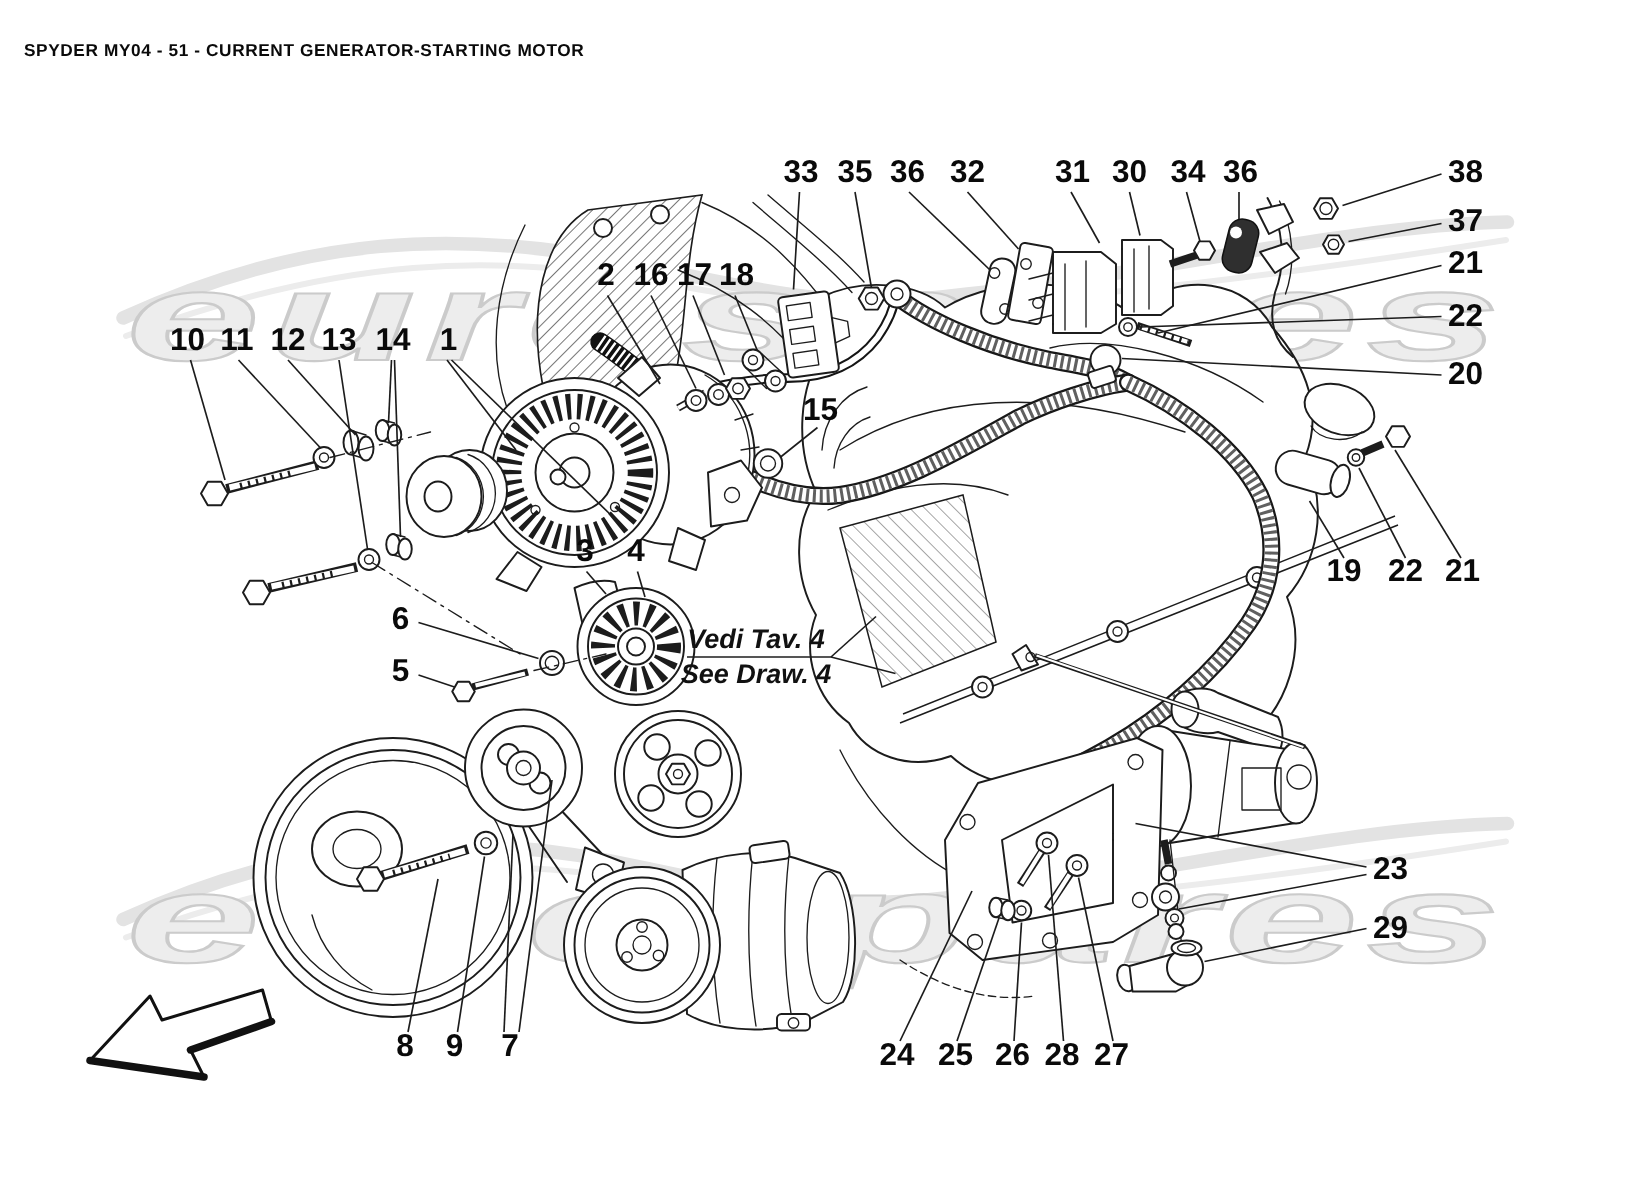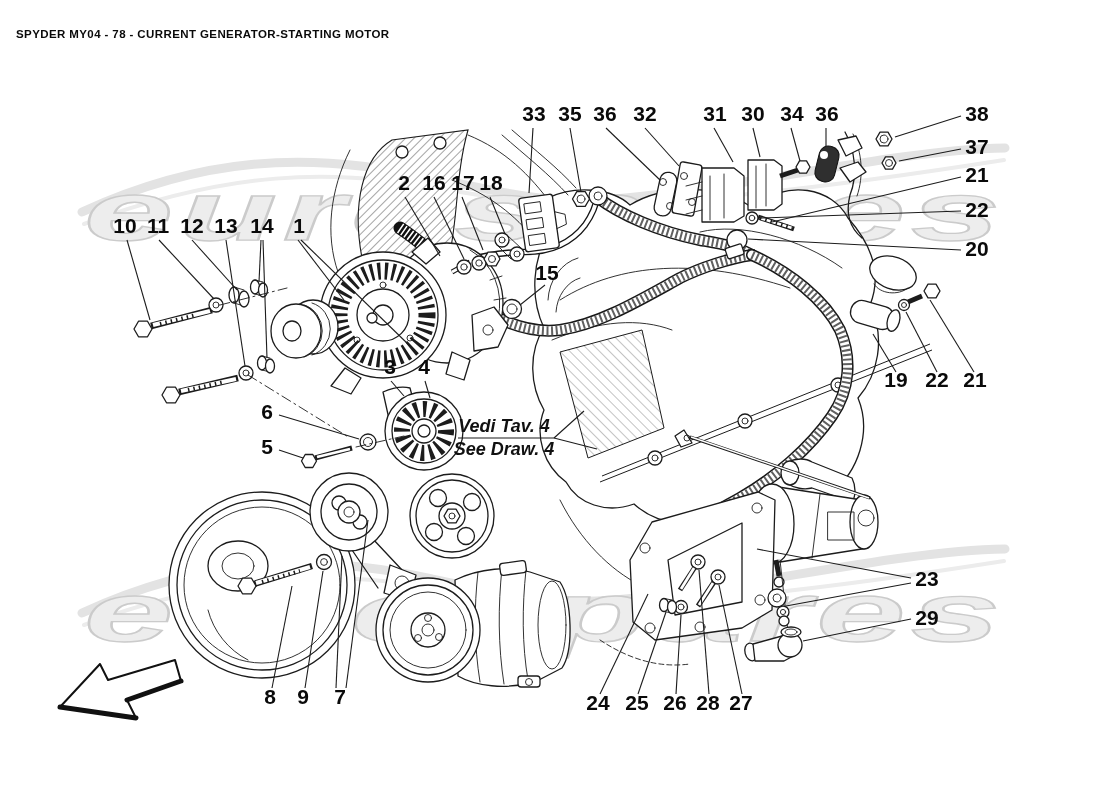--- a/index.html
+++ b/index.html
@@ -37,21 +37,21 @@
   .bolt-in{stroke:#ffffff;stroke-width:4;fill:none;stroke-linecap:butt;}
   .bolt-th{stroke:#1c1c1c;stroke-width:4;fill:none;stroke-dasharray:1.5 4;stroke-linecap:butt;}
   .bolt-s{stroke:#1c1c1c;stroke-width:5;fill:none;stroke-linecap:butt;}
   .bolt-s-in{stroke:#ffffff;stroke-width:2.8;fill:none;stroke-linecap:butt;}
   .rail{stroke:#1c1c1c;stroke-width:1;fill:none;}
 </style>
 </head>
 <body>
 
 <div class="page">
-  <div class="title">SPYDER MY04 - 78 - CURRENT GENERATOR-STARTING MOTOR</div>
+  <div class="title">SPYDER MY04 - 51 - CURRENT GENERATOR-STARTING MOTOR</div>
 
   <svg class="canvas" width="1100" height="800" viewBox="0 0 1100 800">
     <defs>
       <pattern id="hatch" patternUnits="userSpaceOnUse" width="6" height="6" patternTransform="rotate(45)">
         <rect width="6" height="6" fill="#ffffff"></rect>
         <line x1="0" y1="0" x2="0" y2="6" stroke="#4a4a4a" stroke-width="1"></line>
       </pattern>
       <pattern id="hatch2" patternUnits="userSpaceOnUse" width="7" height="7" patternTransform="rotate(-45)">
         <rect width="7" height="7" fill="#ffffff"></rect>
         <line x1="0" y1="0" x2="0" y2="7" stroke="#6a6a6a" stroke-width="0.8"></line>

